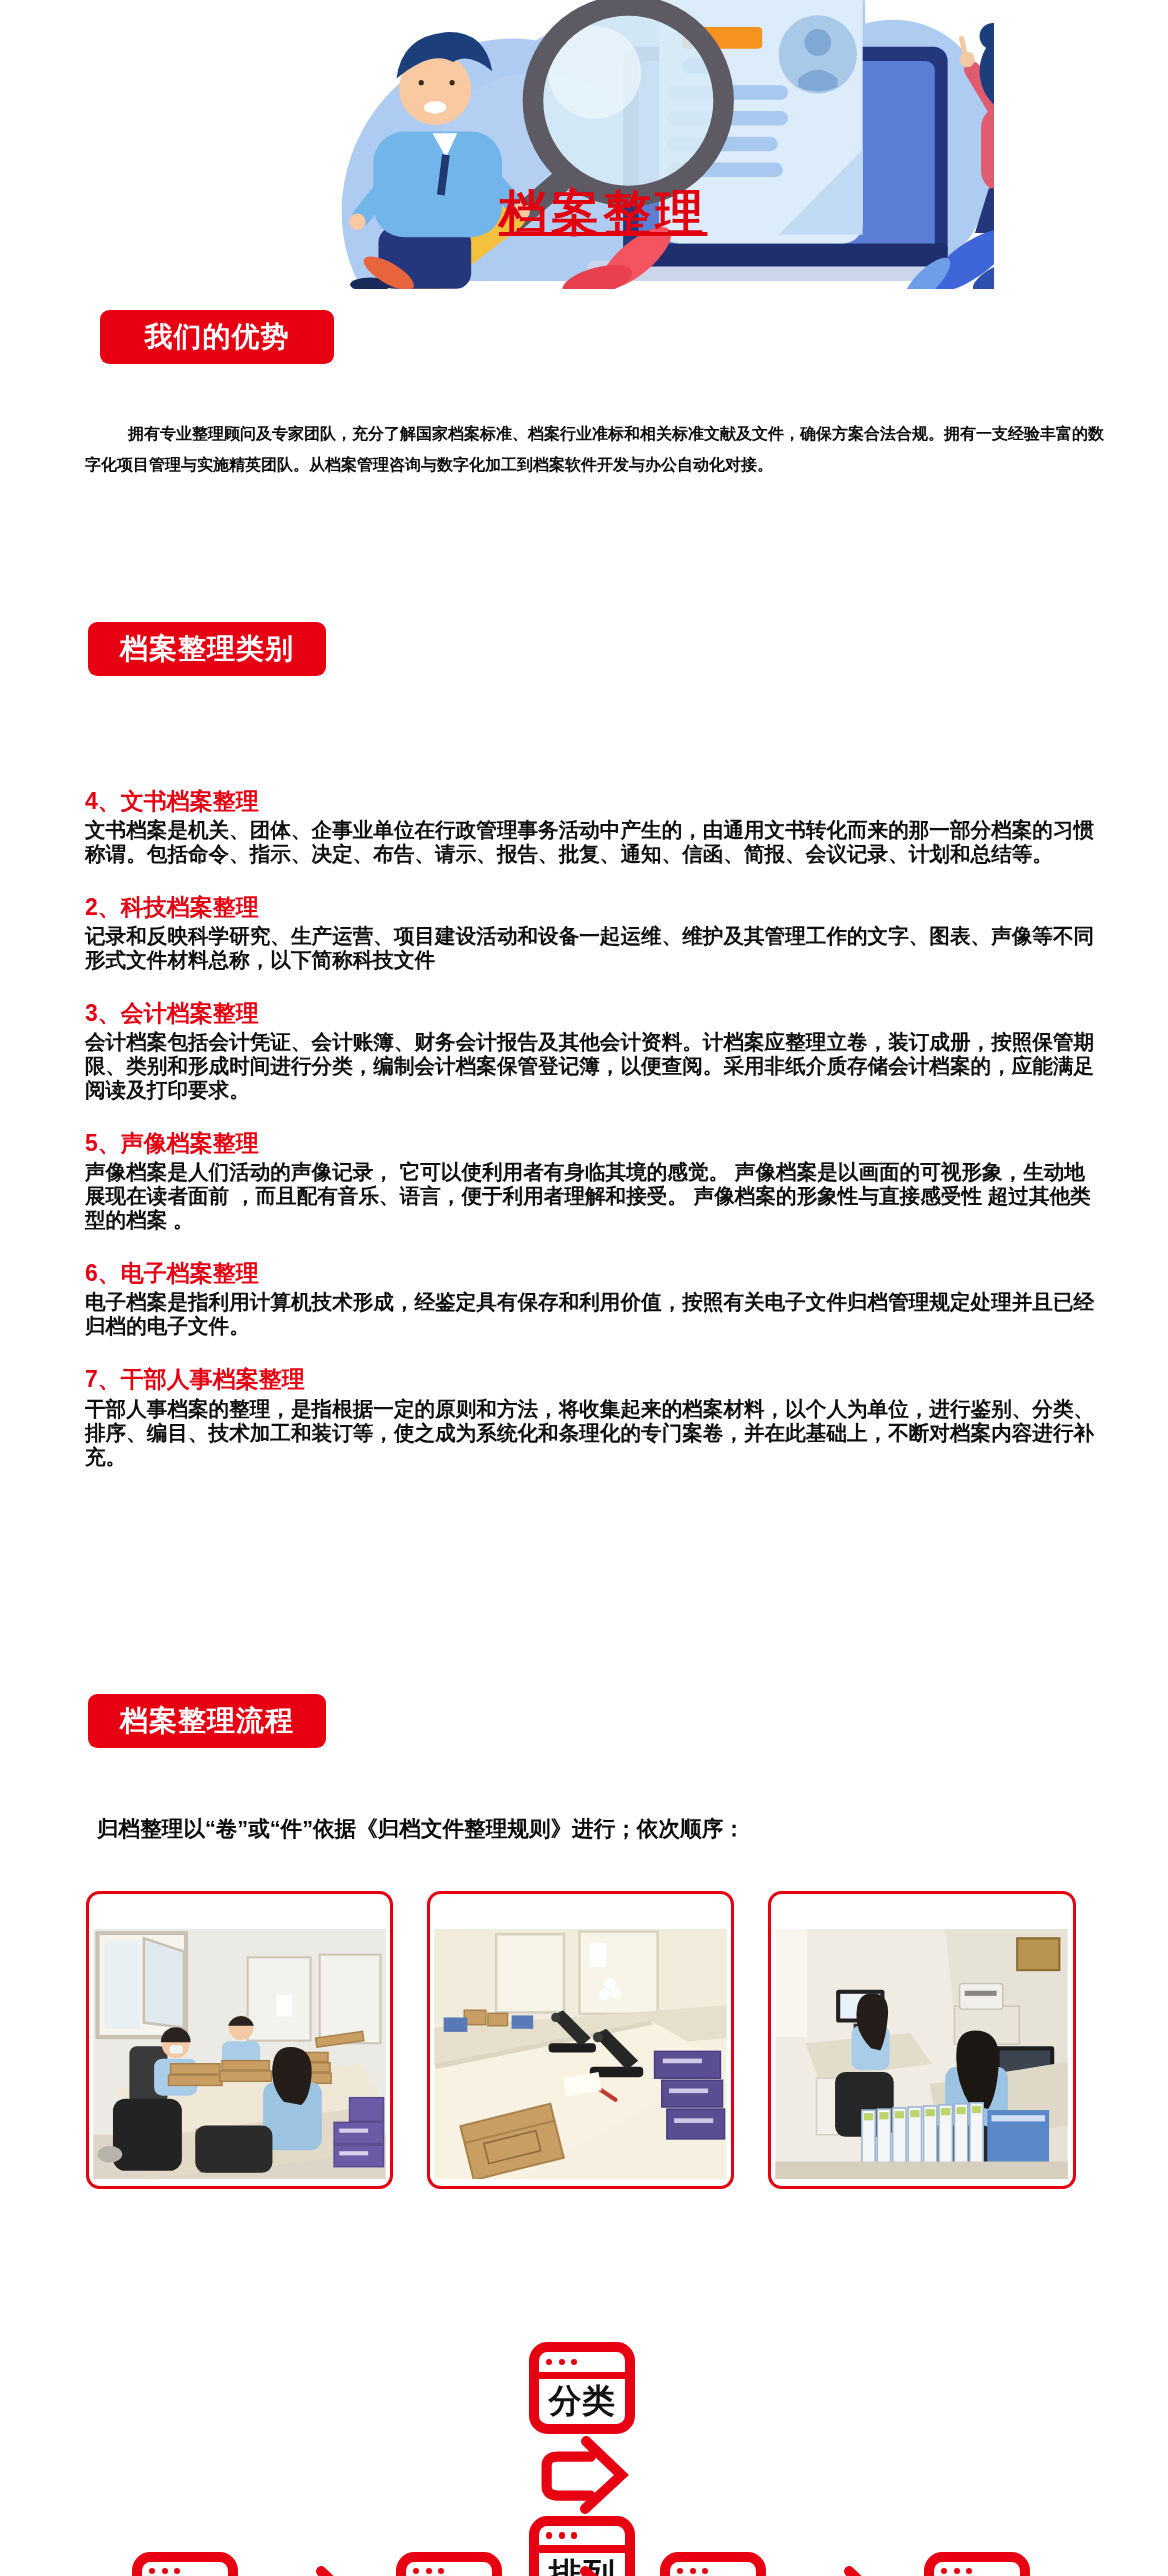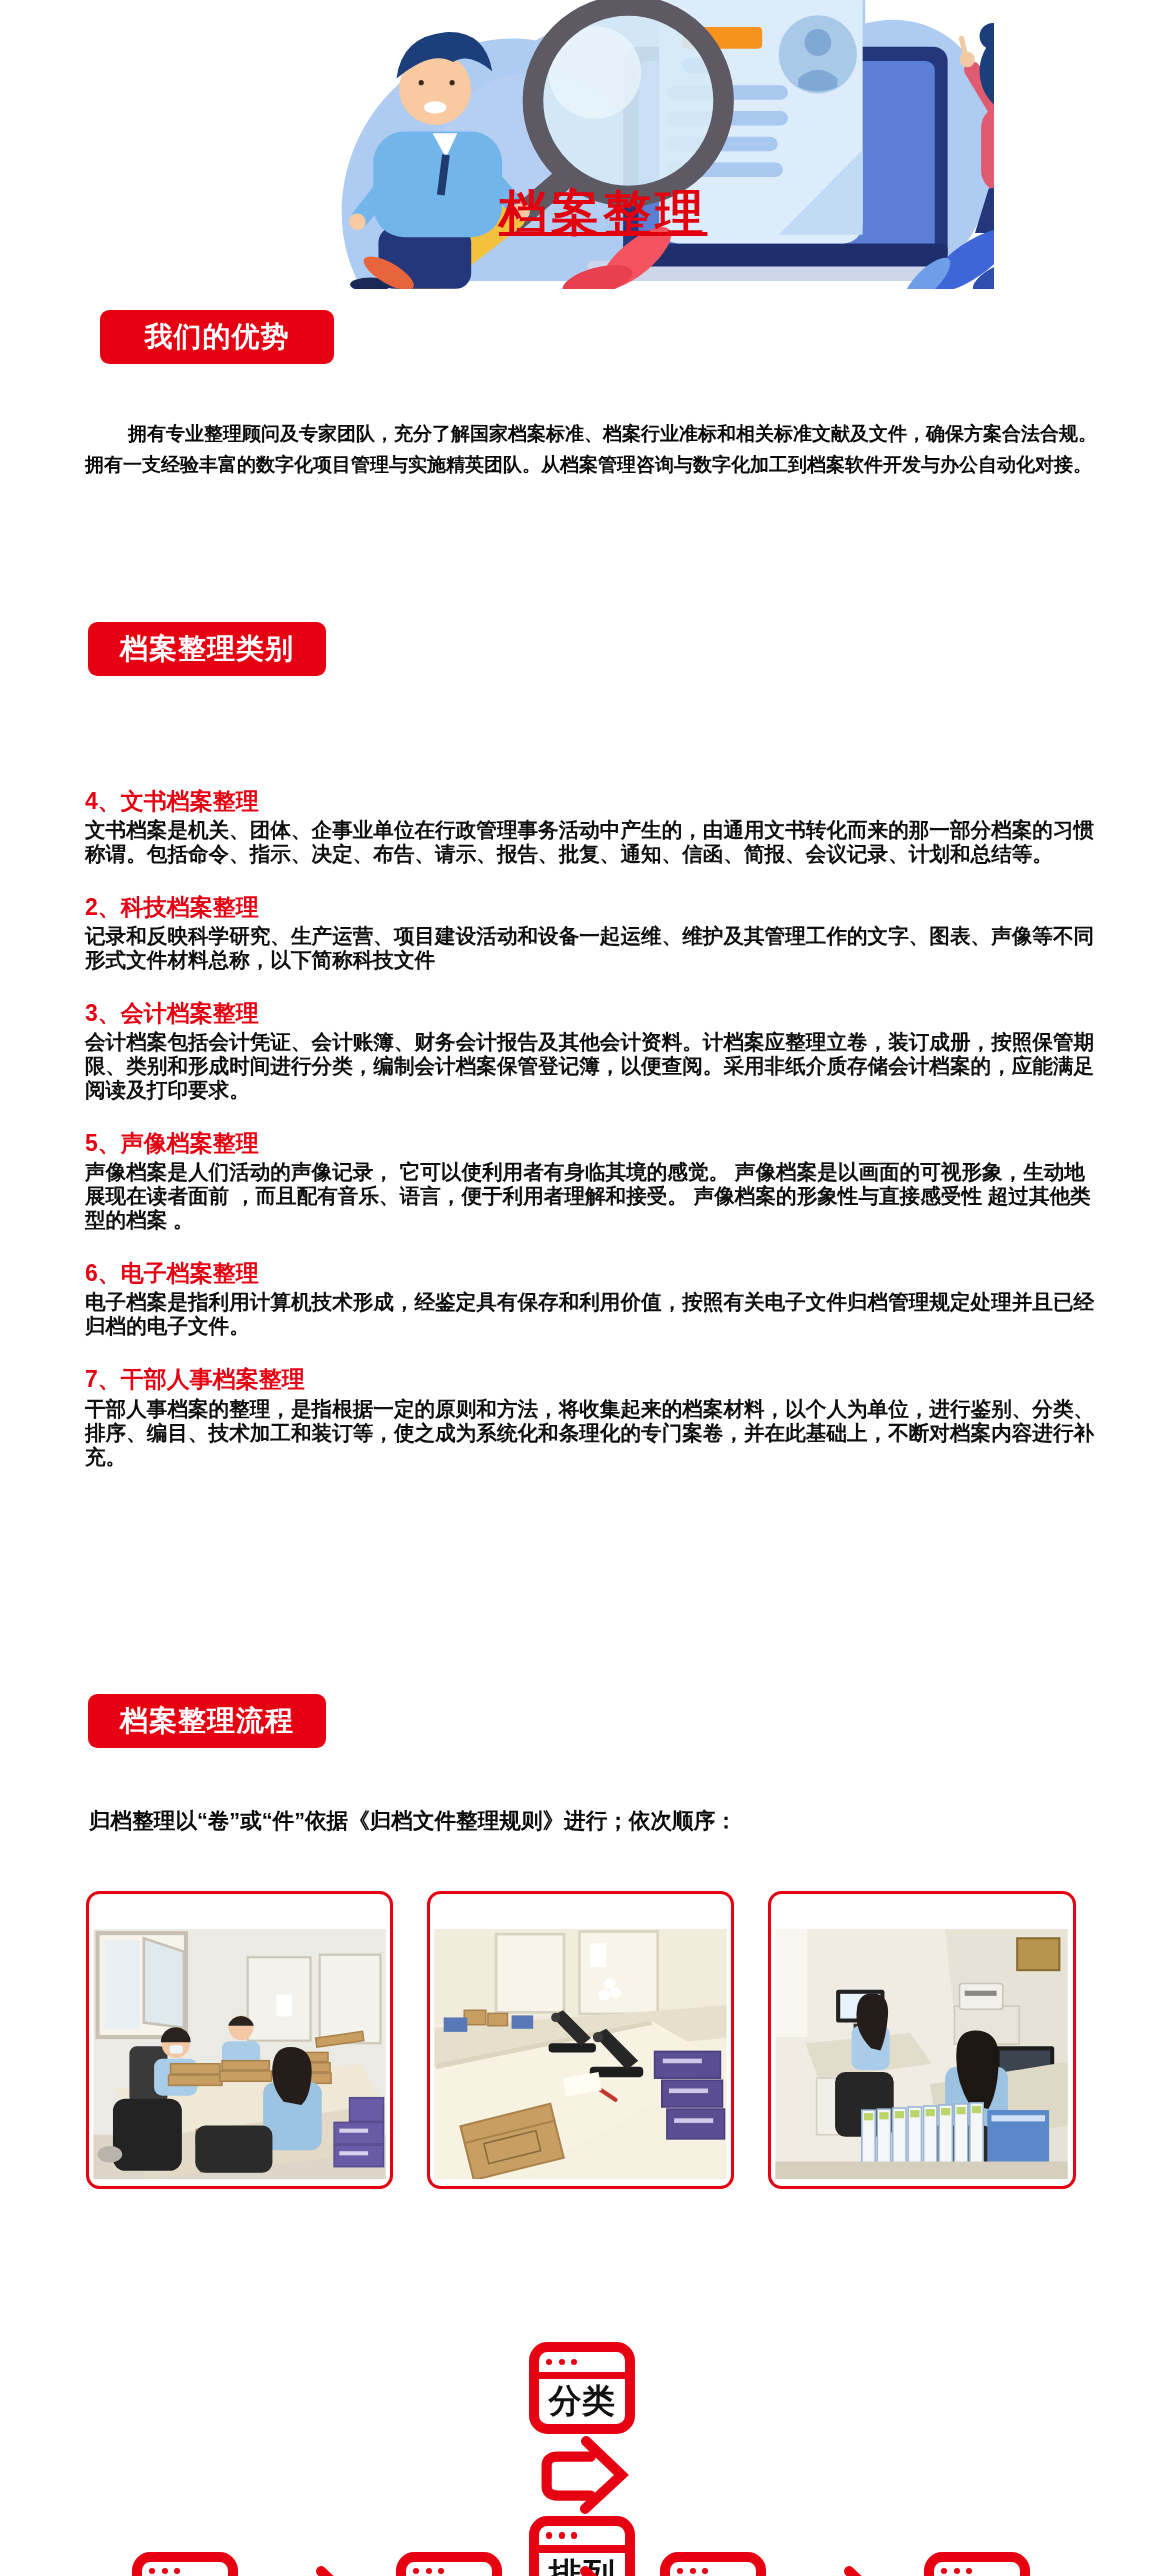--- a/index.html
+++ b/index.html
@@ -10,28 +10,28 @@
   .banner-title{position:absolute;left:499px;top:181px;font-size:48px;font-weight:700;
         letter-spacing:4.1px;color:#e2000f;white-space:nowrap;text-decoration:underline;}
   
   .badge{position:absolute;left:88px;width:238px;height:54px;background:#e60012;
         border-radius:9.3px;color:#fff;font-size:28px;font-weight:700;display:flex;
         align-items:center;justify-content:center;letter-spacing:1px;}
   .badge-advantages{top:310px;width:234px;margin-left:12px;}
   .badge-categories{top:622px;}
   .badge-process{top:1694px;}
   
-  .intro{position:absolute;left:85px;top:418px;width:1020px;font-size:19px;line-height:31px;
+  .intro{position:absolute;left:85px;top:418px;width:1020px;font-size:16px;line-height:31px;
         font-weight:700;color:#0a0a0a;text-indent:43px;margin:0;}
   
   .sections{position:absolute;left:85px;top:788px;width:1020px;}
   .cat-title{margin:0 0 3.1px 0;font-size:23px;line-height:27px;font-weight:700;color:#e60012;}
   .cat-body{margin:0 0 28px 0;font-size:20.6px;line-height:24px;font-weight:700;color:#0f0f0f;}
   
-  .process-lead{position:absolute;left:85px;top:1802px;width:1025px;margin:4px;
+  .process-lead{position:absolute;left:85px;top:1802px;width:1025px;margin:12px;
         font-size:21.6px;line-height:29px;font-weight:700;color:#0a0a0a;}
   
   .photos{position:absolute;left:86px;top:1891px;display:flex;gap:34px;}
   .photo-frame{width:293px;height:250px;background:#fff;border:3.1px solid #e60012;
         border-radius:13.4px;padding:35px 4.1px 7.2px 4.1px;}
   .photo-frame svg{display:block;}
   
   .flow-row{position:absolute;left:132px;width:900px;height:107px;display:flex;align-items:center;}
   .flow-row-1{top:2342px;flex-direction:column;}
   .flow-row-2{top:2551px;}

